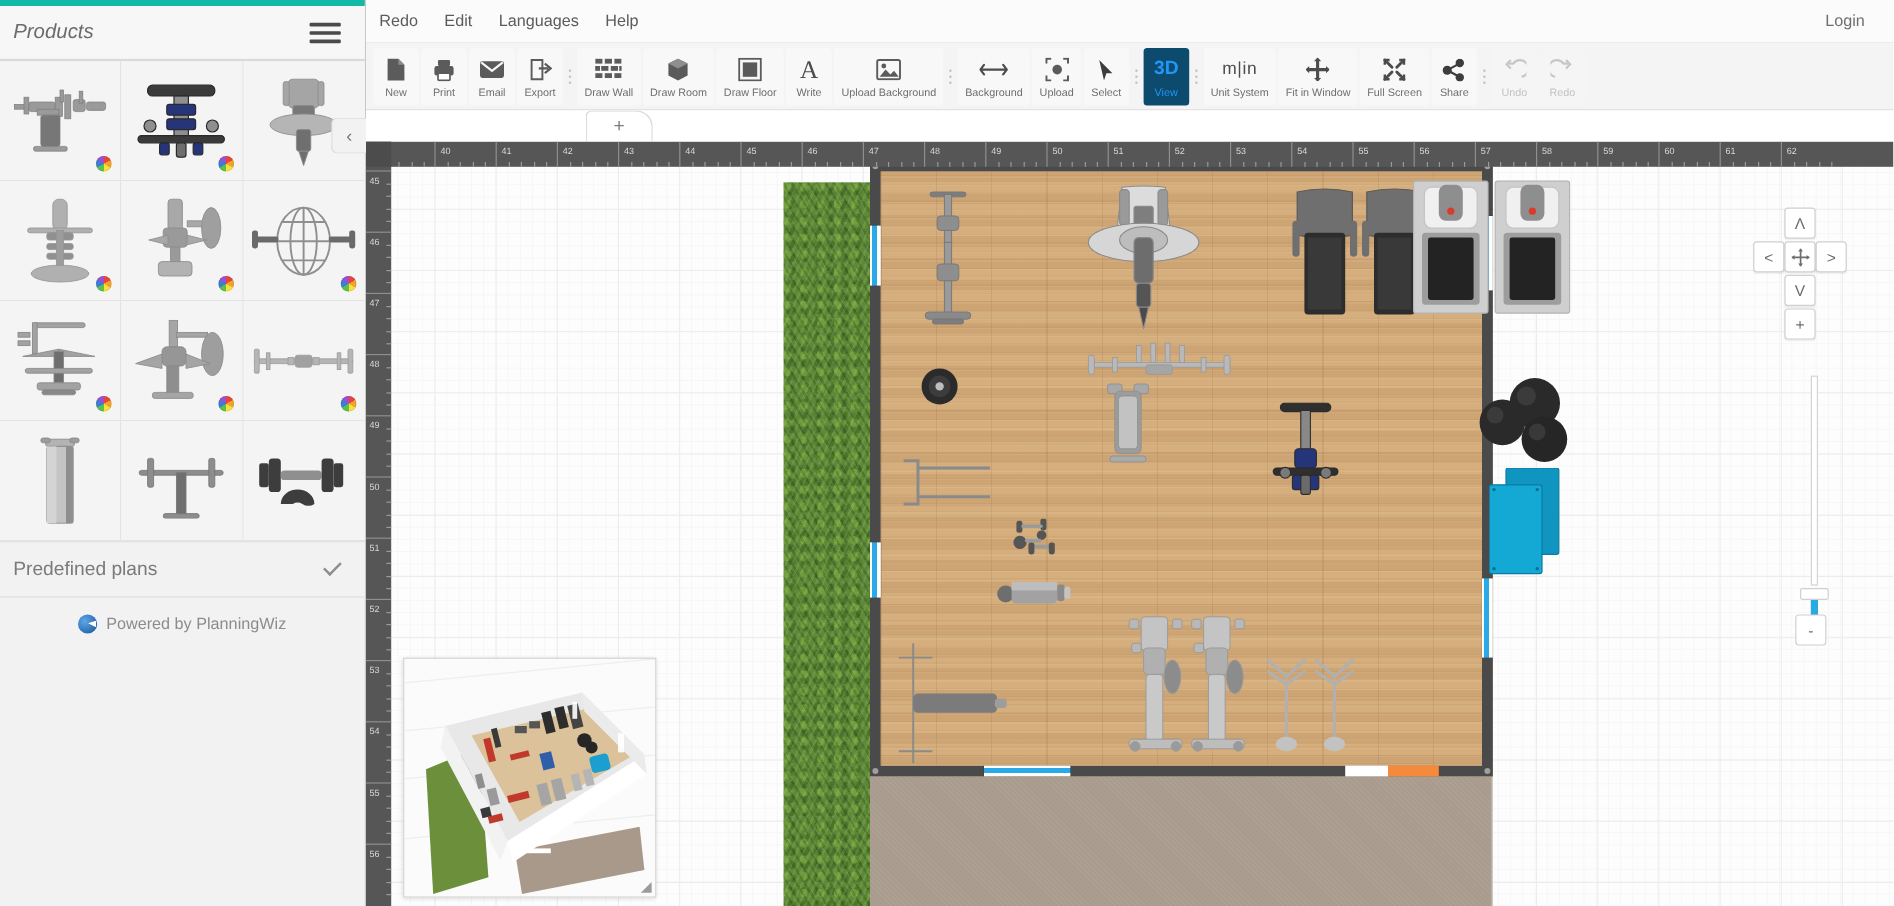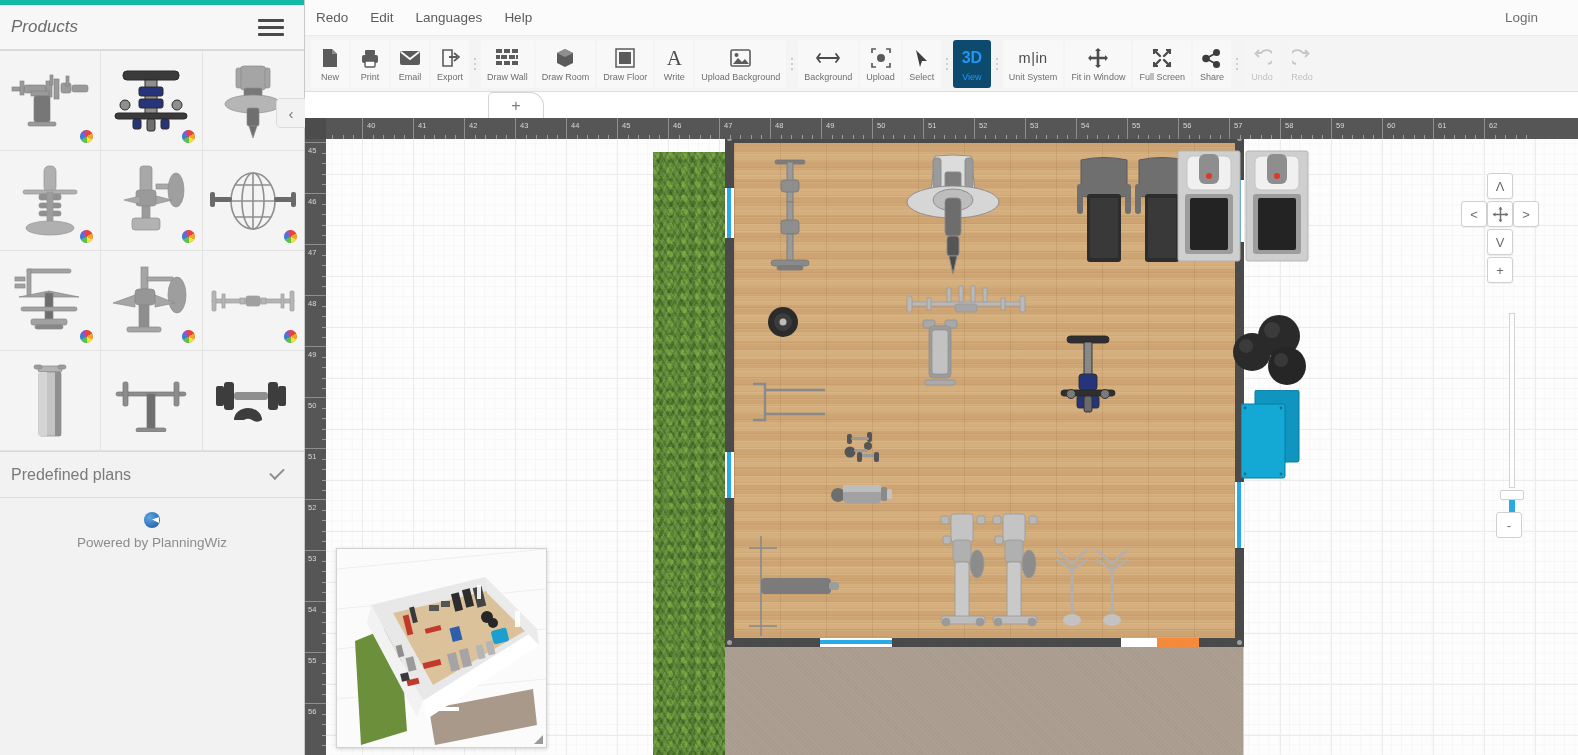--- a/index.html
+++ b/index.html
@@ -96,23 +96,23 @@
     cursor: pointer;
   }
   .accordion-label { font-size: 16px; color: #7a7a7a; }
   .chev-down {
     width: 14px; height: 8px;
     border-left: 2.5px solid #8e8e8e;
     border-bottom: 2.5px solid #8e8e8e;
     transform: rotate(-45deg) translate(2px,-2px);
   }
   #powered {
-    display: flex; align-items: center; justify-content: center;
+    display: flex; align-items: flex-start; justify-content: center;
     gap: 7px; padding-top: 14px;
-    font-size: 13.5px; color: #8c8c8c; flex-direction: column;
+    font-size: 13.5px; color: #8c8c8c;
   }
   #pw-logo {
     width: 16px; height: 16px; border-radius: 50%;
     background: radial-gradient(circle at 35% 35%, #5ea8e6 0%, #2f6fb5 65%, #1d4d85 100%);
     position: relative;
   }
   #pw-logo::after {
     content: ""; position: absolute; right: 1px; top: 5px;
     width: 7px; height: 6px; background: #ffffff;
     clip-path: polygon(0 40%, 100% 0, 100% 100%);
@@ -124,21 +124,21 @@
     width: 1273px; height: 36px;
     background: #fbfbfb;
     border-bottom: 1px solid #ececec;
     display: flex; align-items: center;
   }
   .menu-item {
     font-size: 13.5px; color: #5c5c5c;
     padding: 0 11px; line-height: 36px; cursor: pointer;
   }
   #login-btn {
-    margin-left: auto; margin-right: 40px;
+    margin-left: auto; margin-right: 24px;
     font-size: 13.5px; color: #6f6f6f; cursor: pointer;
   }
 
   
   #toolbar {
     position: absolute; left: 305px; top: 36px;
     width: 1273px; height: 56px;
     background: #f4f4f4;
     border-bottom: 1px solid #dedede;
     display: flex; align-items: center;

